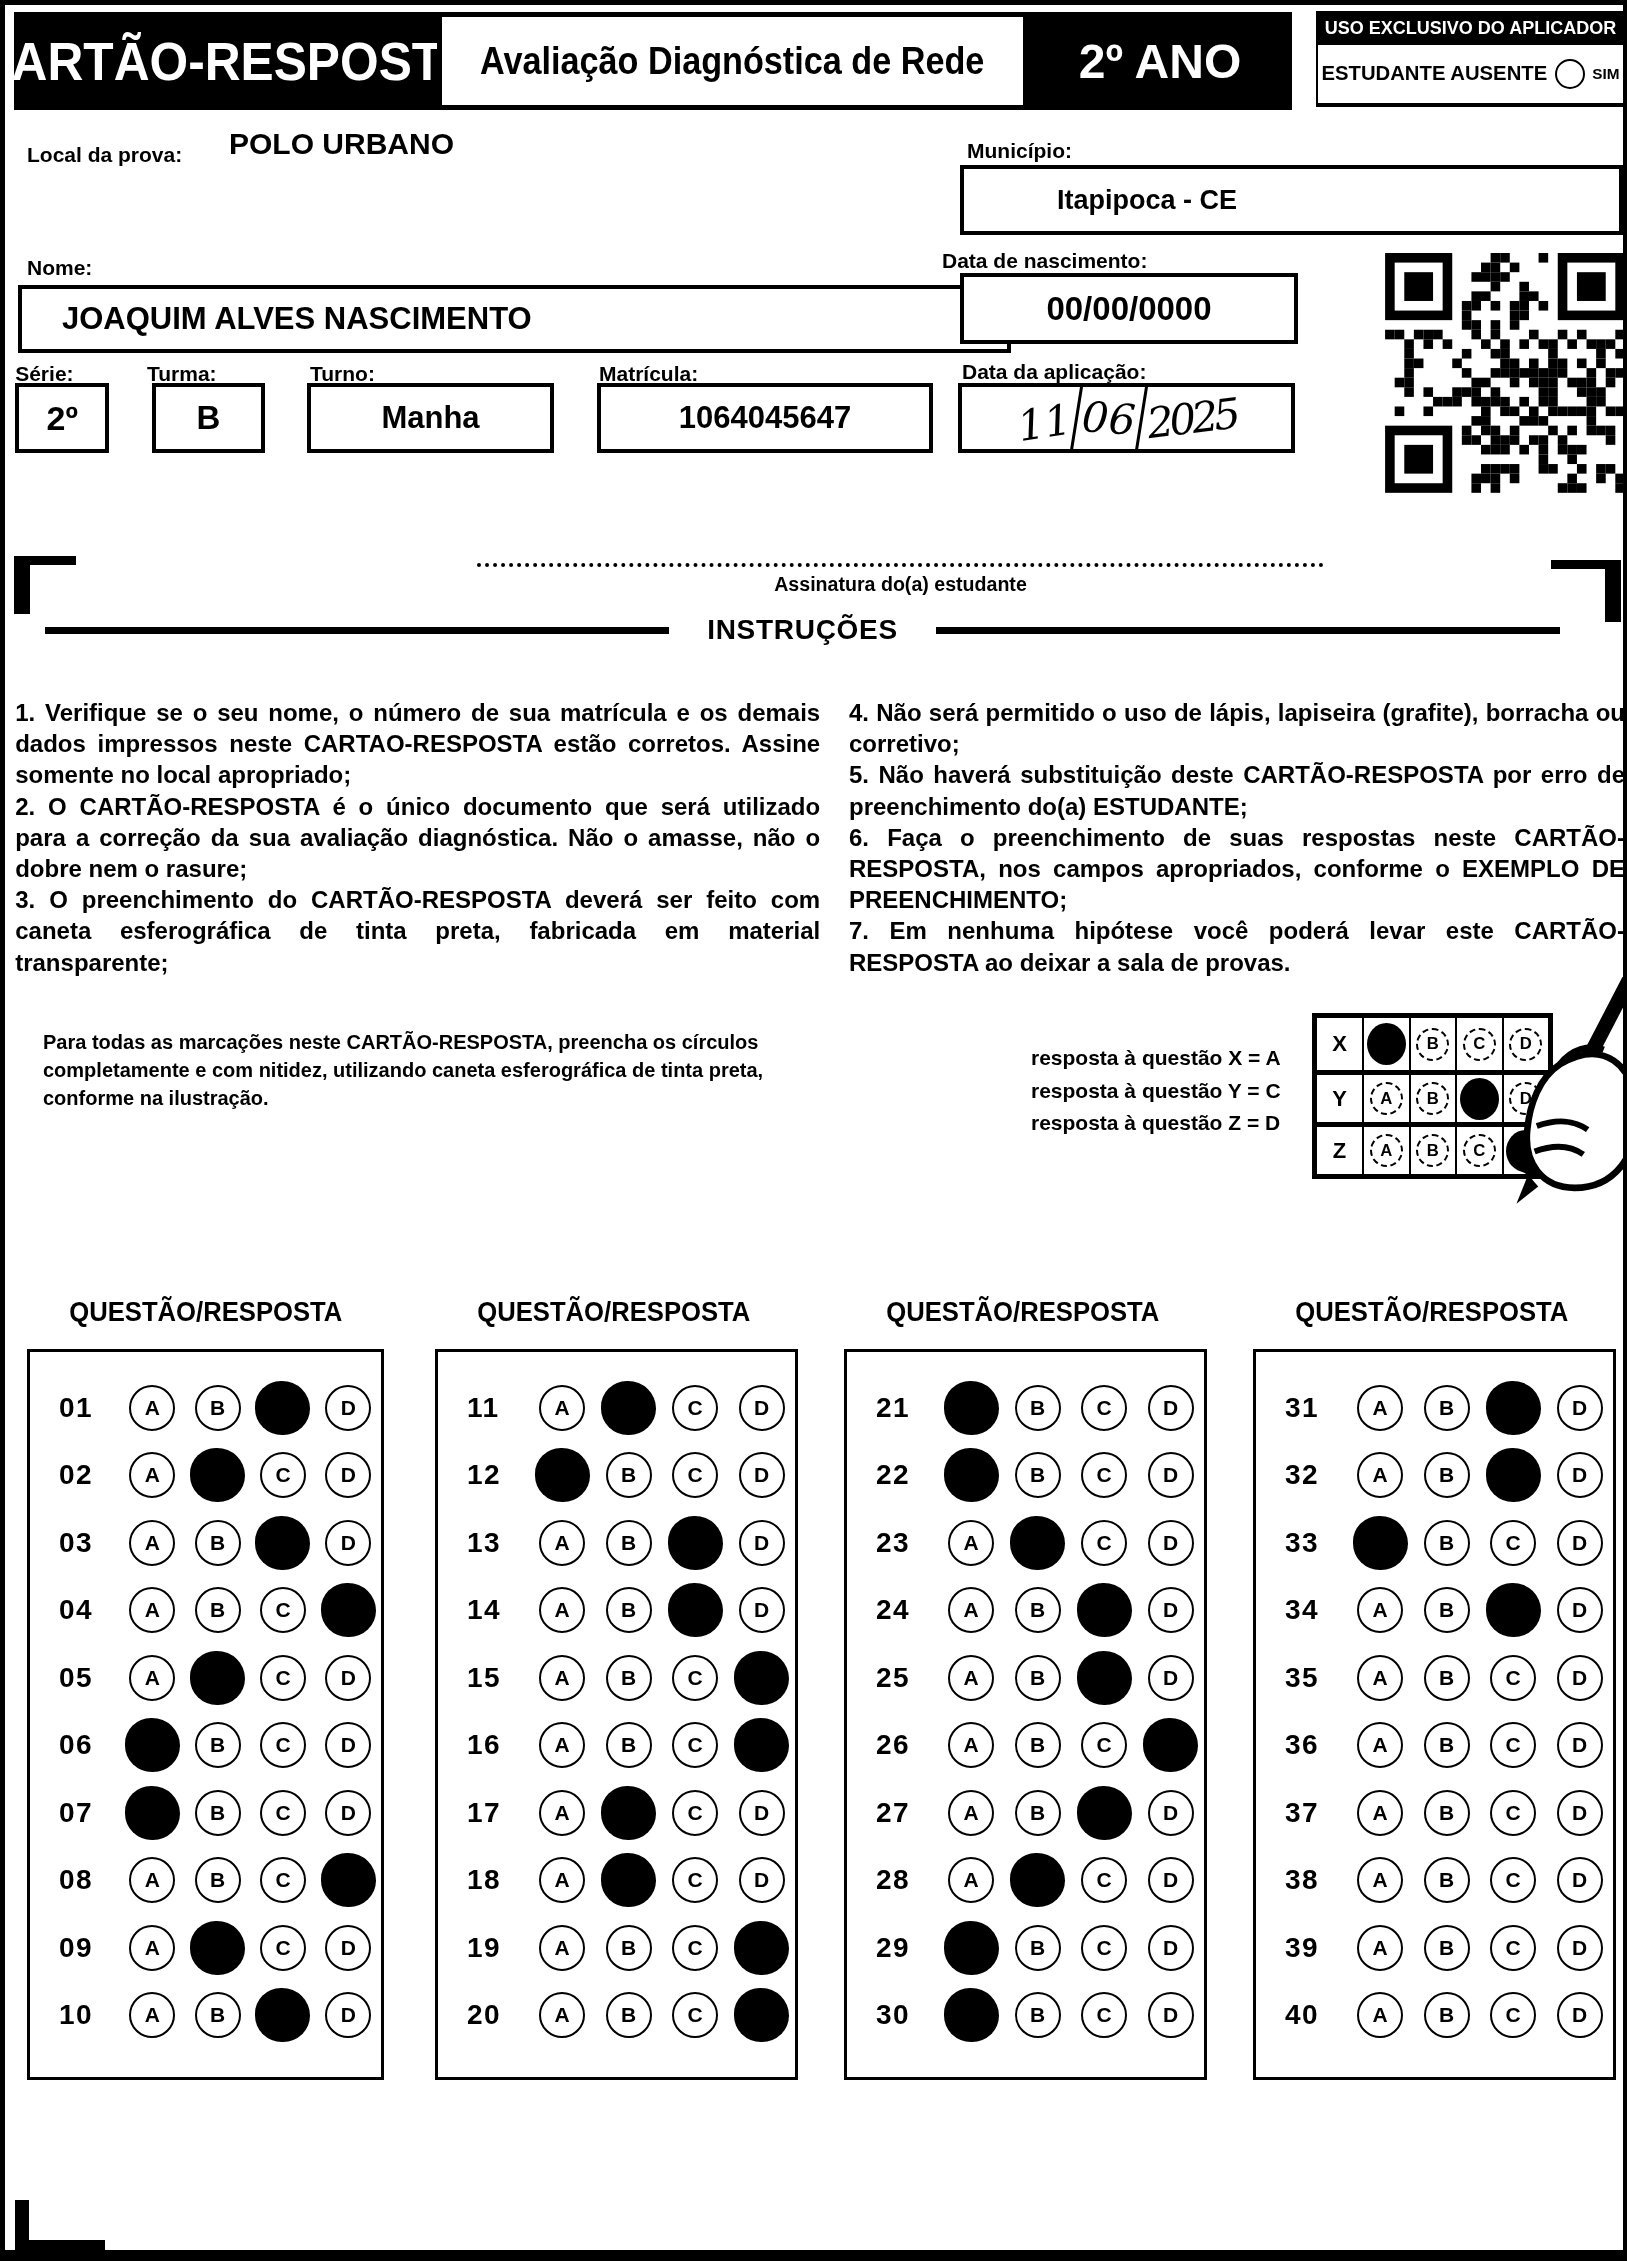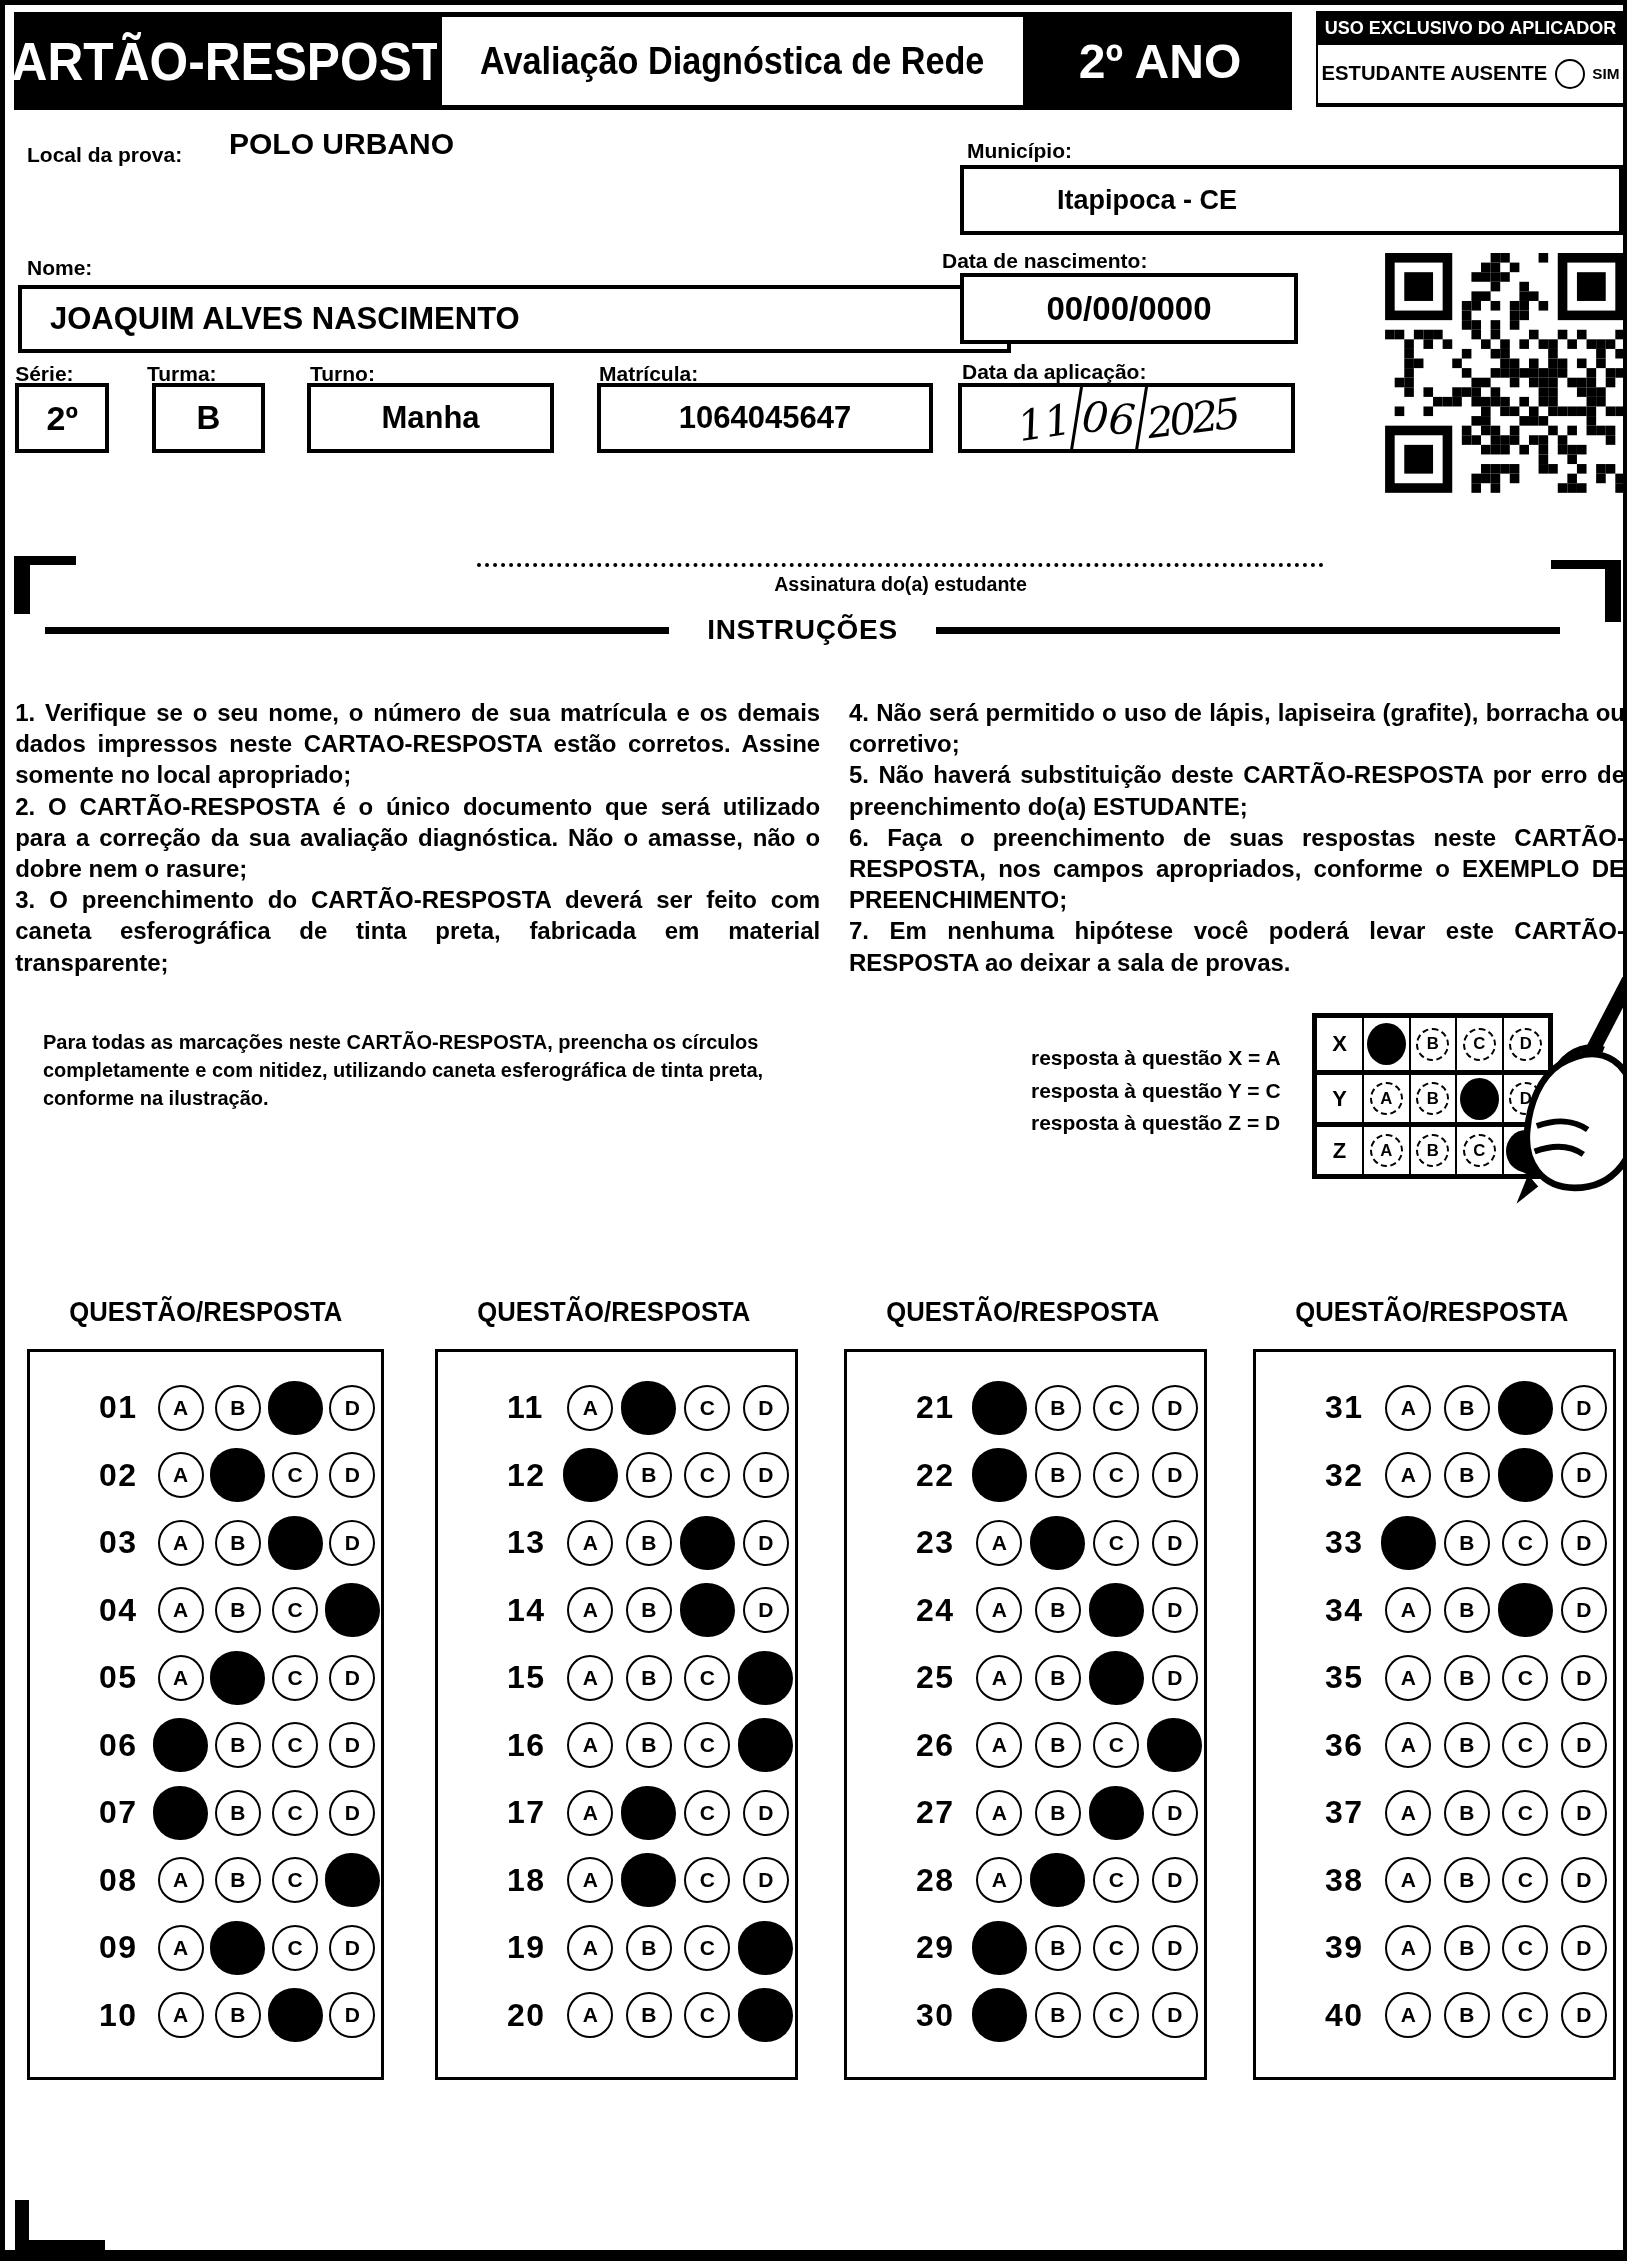--- a/index.html
+++ b/index.html
@@ -30,21 +30,21 @@
   
   .field-label { font-size: 21px; font-weight: bold; }
   .fbox { border: 4.4px solid #000; background: #fff; display: flex; align-items: center; font-weight: bold; }
 
   .local-label { left: 22px; top: 138px; }
   .local-value { left: 224px; top: 122px; font-size: 30px; font-weight: bold; }
   .school-box { left: 13px; top: 166px; width: 993px; height: 67px; font-size: 29px; padding-left: 28px; }
   .municipio-label { left: 962px; top: 134px; }
   .municipio-box { left: 955px; top: 160px; width: 663px; height: 70px; font-size: 27px; padding-left: 93px; }
   .nome-label { left: 22px; top: 251px; }
-  .nome-box { left: 13px; top: 280px; width: 993px; height: 68px; font-size: 31px; padding-left: 28px; }
+  .nome-box { left: 13px; top: 280px; width: 993px; height: 68px; font-size: 31px; padding-left: 40px; }
   .nascimento-label { left: 937px; top: 244px; }
   .nascimento-box { left: 955px; top: 268px; width: 338px; height: 71px; font-size: 33px; justify-content: center; }
   .serie-label { left: 10.2px; top: 357px; }
   .serie-box { left: 10.2px; top: 378px; width: 94px; height: 70px; font-size: 34px; justify-content: center; }
   .turma-label { left: 142px; top: 357px; }
   .turma-box { left: 147px; top: 378px; width: 113px; height: 70px; font-size: 33px; justify-content: center; }
   .turno-label { left: 305px; top: 357px; }
   .turno-box { left: 302px; top: 378px; width: 247px; height: 70px; font-size: 31px; justify-content: center; }
   .matricula-label { left: 594px; top: 357px; }
   .matricula-box { left: 592px; top: 378px; width: 336px; height: 70px; font-size: 31px; justify-content: center; }
@@ -89,21 +89,21 @@
     display: flex; align-items: center; justify-content: center; font-size: 16.7px; font-weight: bold; }
   .ex-filled { width: 39px; height: 42px; background: #000; border-radius: 50%; }
   .pen-illus { left: 1446px; top: 972px; width: 189px; height: 240px; pointer-events: none; }
 
   
   .qhead { top: 1292px; width: 357px; text-align: center; font-size: 27px; font-weight: bold; }
   .qhead span { transform: scaleX(.95); display: inline-block; }
   .qbox { top: 1344px; height: 731px; border: 3.6px solid #000; background: #fff;
     display: flex; flex-direction: column; justify-content: space-between; padding: 23px 0 29px 0; }
   .qrow { display: flex; align-items: center; padding-left: 29px; height: 65px; }
-  .qnum { width: 64px; font-size: 32px; font-weight: bold; letter-spacing: 1.5px; margin-left: 40px; }
+  .qnum { width: 64px; font-size: 28px; font-weight: bold; letter-spacing: 1.5px; }
   .qslot { width: 69px; display: flex; align-items: center; justify-content: center; }
   .bubble { width: 46px; height: 46px; border: 2.2px solid #000; border-radius: 50%;
     display: flex; align-items: center; justify-content: center; font-size: 21px; font-weight: bold; background: #fff; }
   .bubble.filled { width: 55px; height: 54px; background: #000; border: none; border-radius: 48% 52% 50% 50%; }
 </style>
 </head>
 <body>
 
 <div class="page">
 

